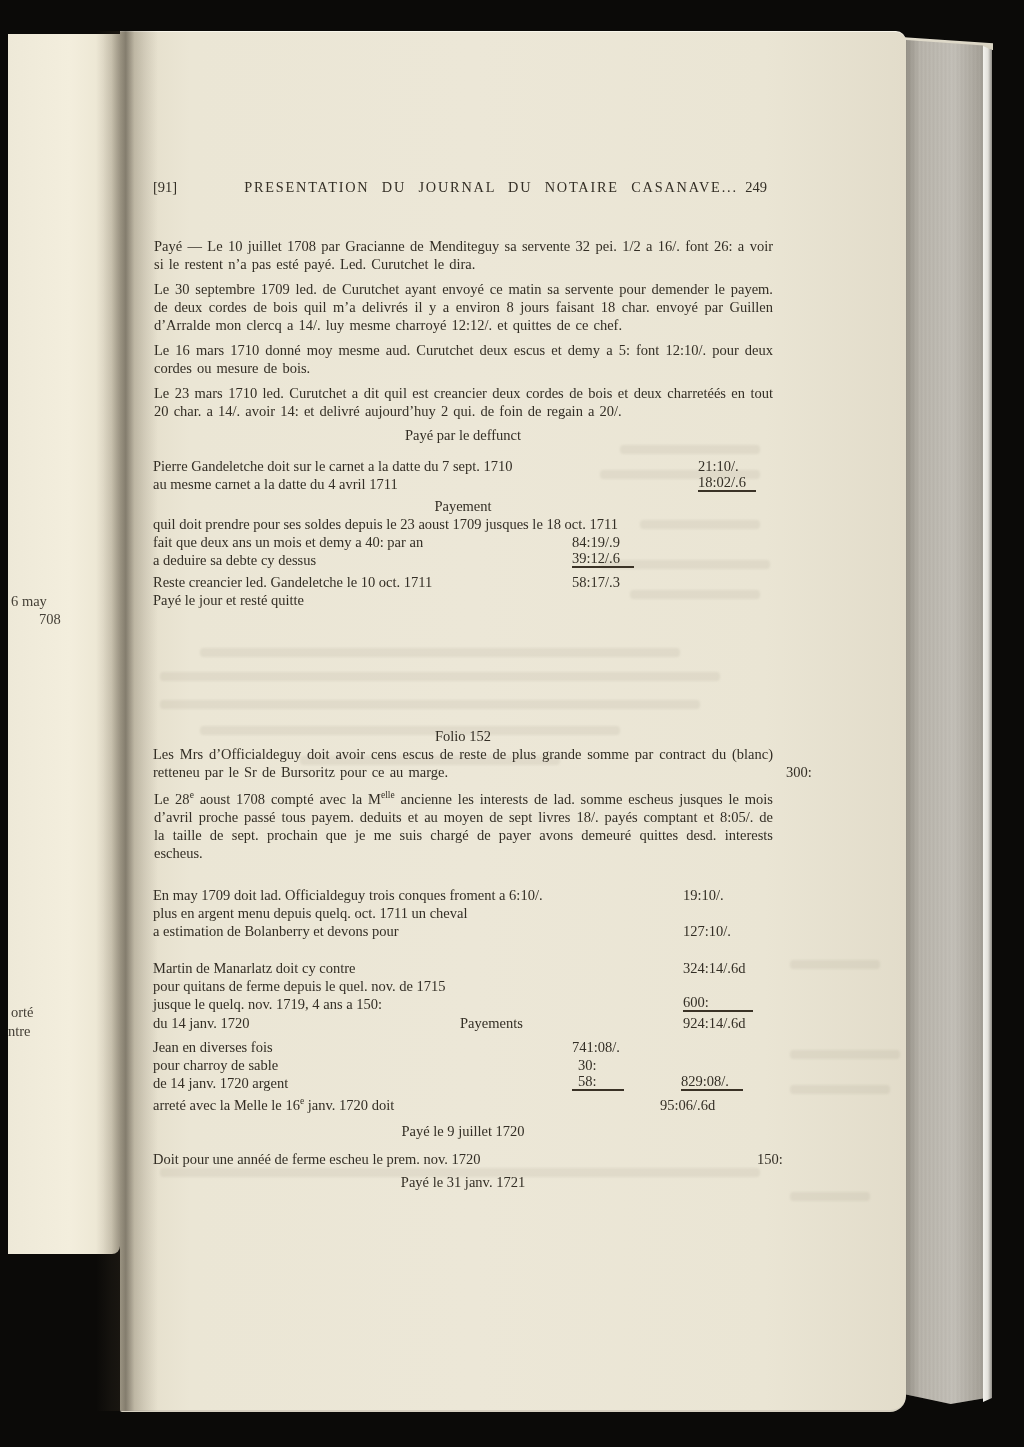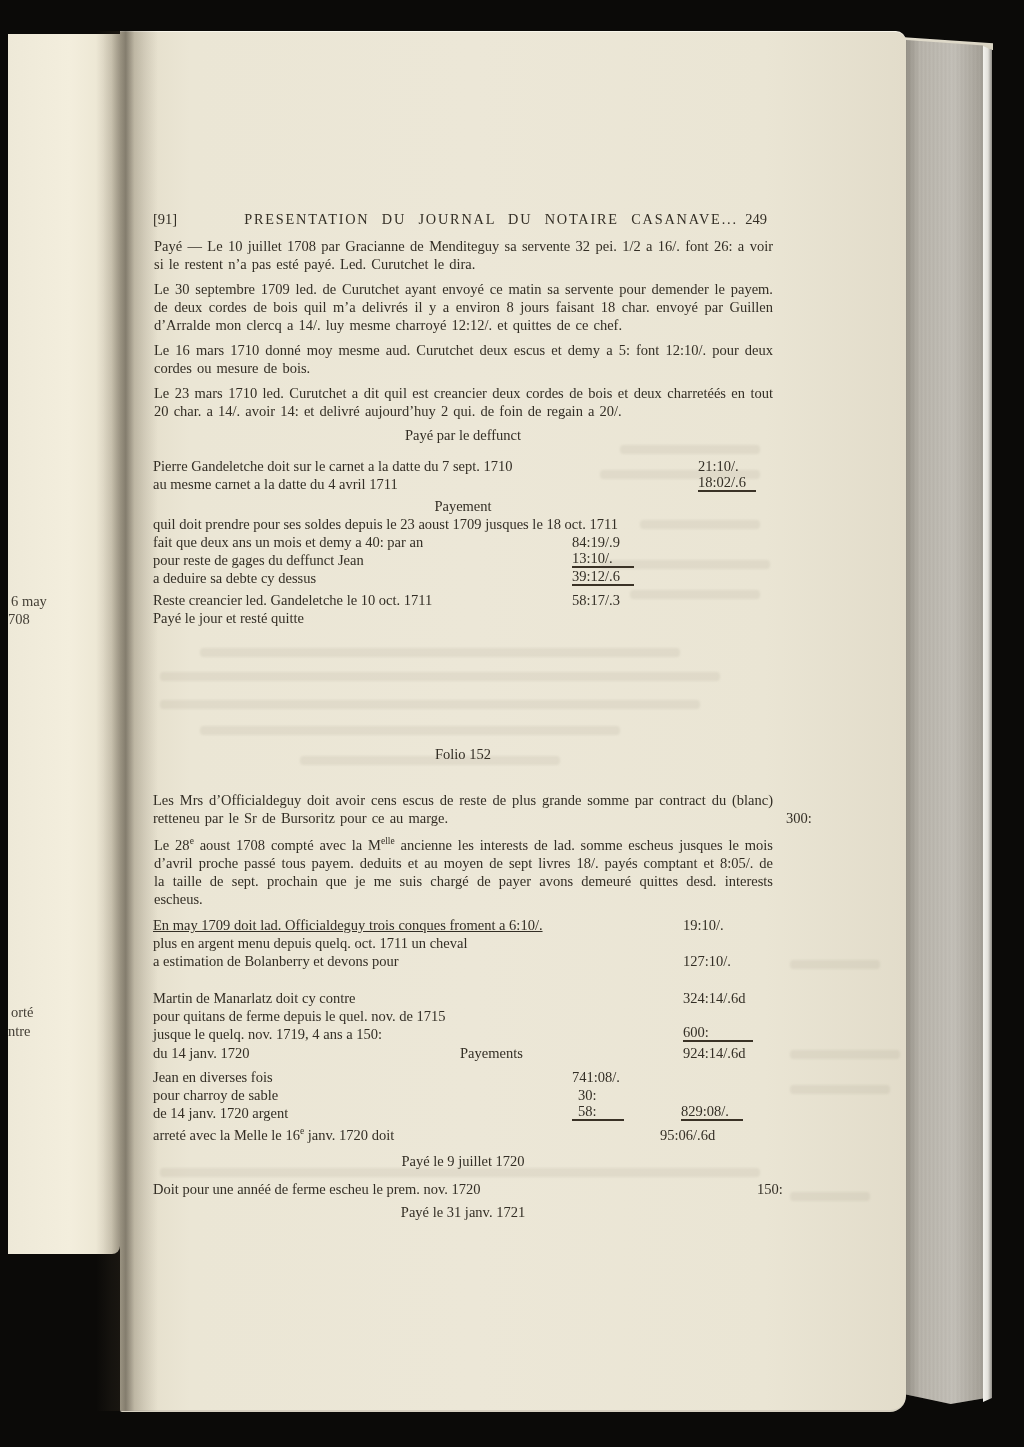--- a/index.html
+++ b/index.html
@@ -49,21 +49,21 @@
   }
   
   .bleed{position:absolute;height:9px;border-radius:4px;z-index:3;
     background:rgba(125,118,95,.10);filter:blur(1px);}
   
   .text-block{
     position:absolute;left:153px;top:0;width:620px;z-index:6;
     font-size:14.5px;line-height:18px;
   }
   .page-header{display:flex;align-items:baseline;margin-top:178px;height:18px;}
-  .hdr-index{width:70px;margin-top:32px;}
+  .hdr-index{width:70px;}
   .hdr-title{flex:1;text-align:center;letter-spacing:1.8px;word-spacing:7px;font-size:14.3px;white-space:nowrap;margin-left:40px;}
   .hdr-num{width:46px;text-align:right;padding-right:6px;}
   .flow{margin-top:41px;}
   p.just{margin:7px 0 0 1px;text-align:justify;word-spacing:1.5px;}
   p.just:first-child{margin-top:0;}
   .center-line{text-align:center;margin:0;}
   .bold{font-weight:normal;}
   .lrow{position:relative;min-height:18px;margin:0;}
   .amt{position:absolute;top:0;white-space:nowrap;}
   .amt-mid{left:419px;}
@@ -77,21 +77,21 @@
   .mn-150{left:604px;top:0;text-align:center;}
   .payements-center{position:absolute;left:307px;top:0;}
 </style>
 </head>
 <body>
 
 <div class="stage">
 
   <div class="facing-page">
     <span class="fragment" style="left:3px;top:558px;">6 may</span>
-    <span class="fragment" style="left:0;top:576px;">708</span>
+    <span class="fragment" style="left:0;top:576px;padding-left:31px;">708</span>
     <span class="fragment" style="left:3px;top:969px;">orté</span>
     <span class="fragment" style="left:0;top:988px;">ntre</span>
   </div>
 
   <div class="top-edge-wedge"></div>
   <div class="main-page"></div>
   <div class="fore-edge"></div>
   <div class="cover-edge"></div>
   <div class="gutter-shadow"></div>
 
@@ -139,45 +139,41 @@
 
       <p class="center-line" style="margin-top:4px;">Payement</p>
       <div class="lrow">
         <span>quil doit prendre pour ses soldes depuis le 23 aoust 1709 jusques le 18 oct. 1711</span>
       </div>
       <div class="lrow">
         <span>fait que deux ans un mois et demy a 40: par an</span>
         <span class="amt amt-mid">84:19/.9</span>
       </div>
       <div class="lrow">
-        <span>pour reste de gages du deffunct Jean</span>
-        <span class="amt amt-mid u w62">13:10/.</span>
-      </div>
-      <div class="lrow">
         <span>a deduire sa debte cy dessus</span>
         <span class="amt amt-mid u w62">39:12/.6</span>
       </div>
       <div class="lrow" style="margin-top:4px;">
         <span>Reste creancier led. Gandeletche le 10 oct. 1711</span>
         <span class="amt amt-mid">58:17/.3</span>
       </div>
       <div class="lrow">
         <span>Payé le jour et resté quitte</span>
       </div>
 
       <p class="center-line bold" style="margin-top:118px;">Folio 152</p>
 
-      <div class="lrow" style="margin-top:28px;">
+      <div class="lrow" style="margin-top:0;">
         <p class="just" style="margin:0;">Les Mrs d’Officialdeguy doit avoir cens escus de reste de plus grande somme par contract du (blanc) retteneu par le Sr de Bursoritz pour ce au marge.</p>
         <span class="margin-note mn-300">300:</span>
       </div>
 
       <p class="just" style="margin-top:9px;"><span>Le 28</span><sup>e</sup><span> aoust 1708 compté avec la M</span><sup>elle</sup><span> ancienne les interests de lad. somme escheus jusques le mois d’avril proche passé tous payem. deduits et au moyen de sept livres 18/. payés comptant et 8:05/. de la taille de sept. prochain que je me suis chargé de payer avons demeuré quittes desd. interests escheus.</span></p>
 
-      <div class="lrow" style="margin-top:8px;text-decoration:underline;">
+      <div class="lrow" style="margin-top:24px;">
         <span>En may 1709 doit lad. Officialdeguy trois conques froment a 6:10/.</span>
         <span class="amt amt-right2">19:10/.</span>
       </div>
       <div class="lrow">
         <span>plus en argent menu depuis quelq. oct. 1711 un cheval</span>
       </div>
       <div class="lrow">
         <span>a estimation de Bolanberry et devons pour</span>
         <span class="amt amt-right2">127:10/.</span>
       </div>

